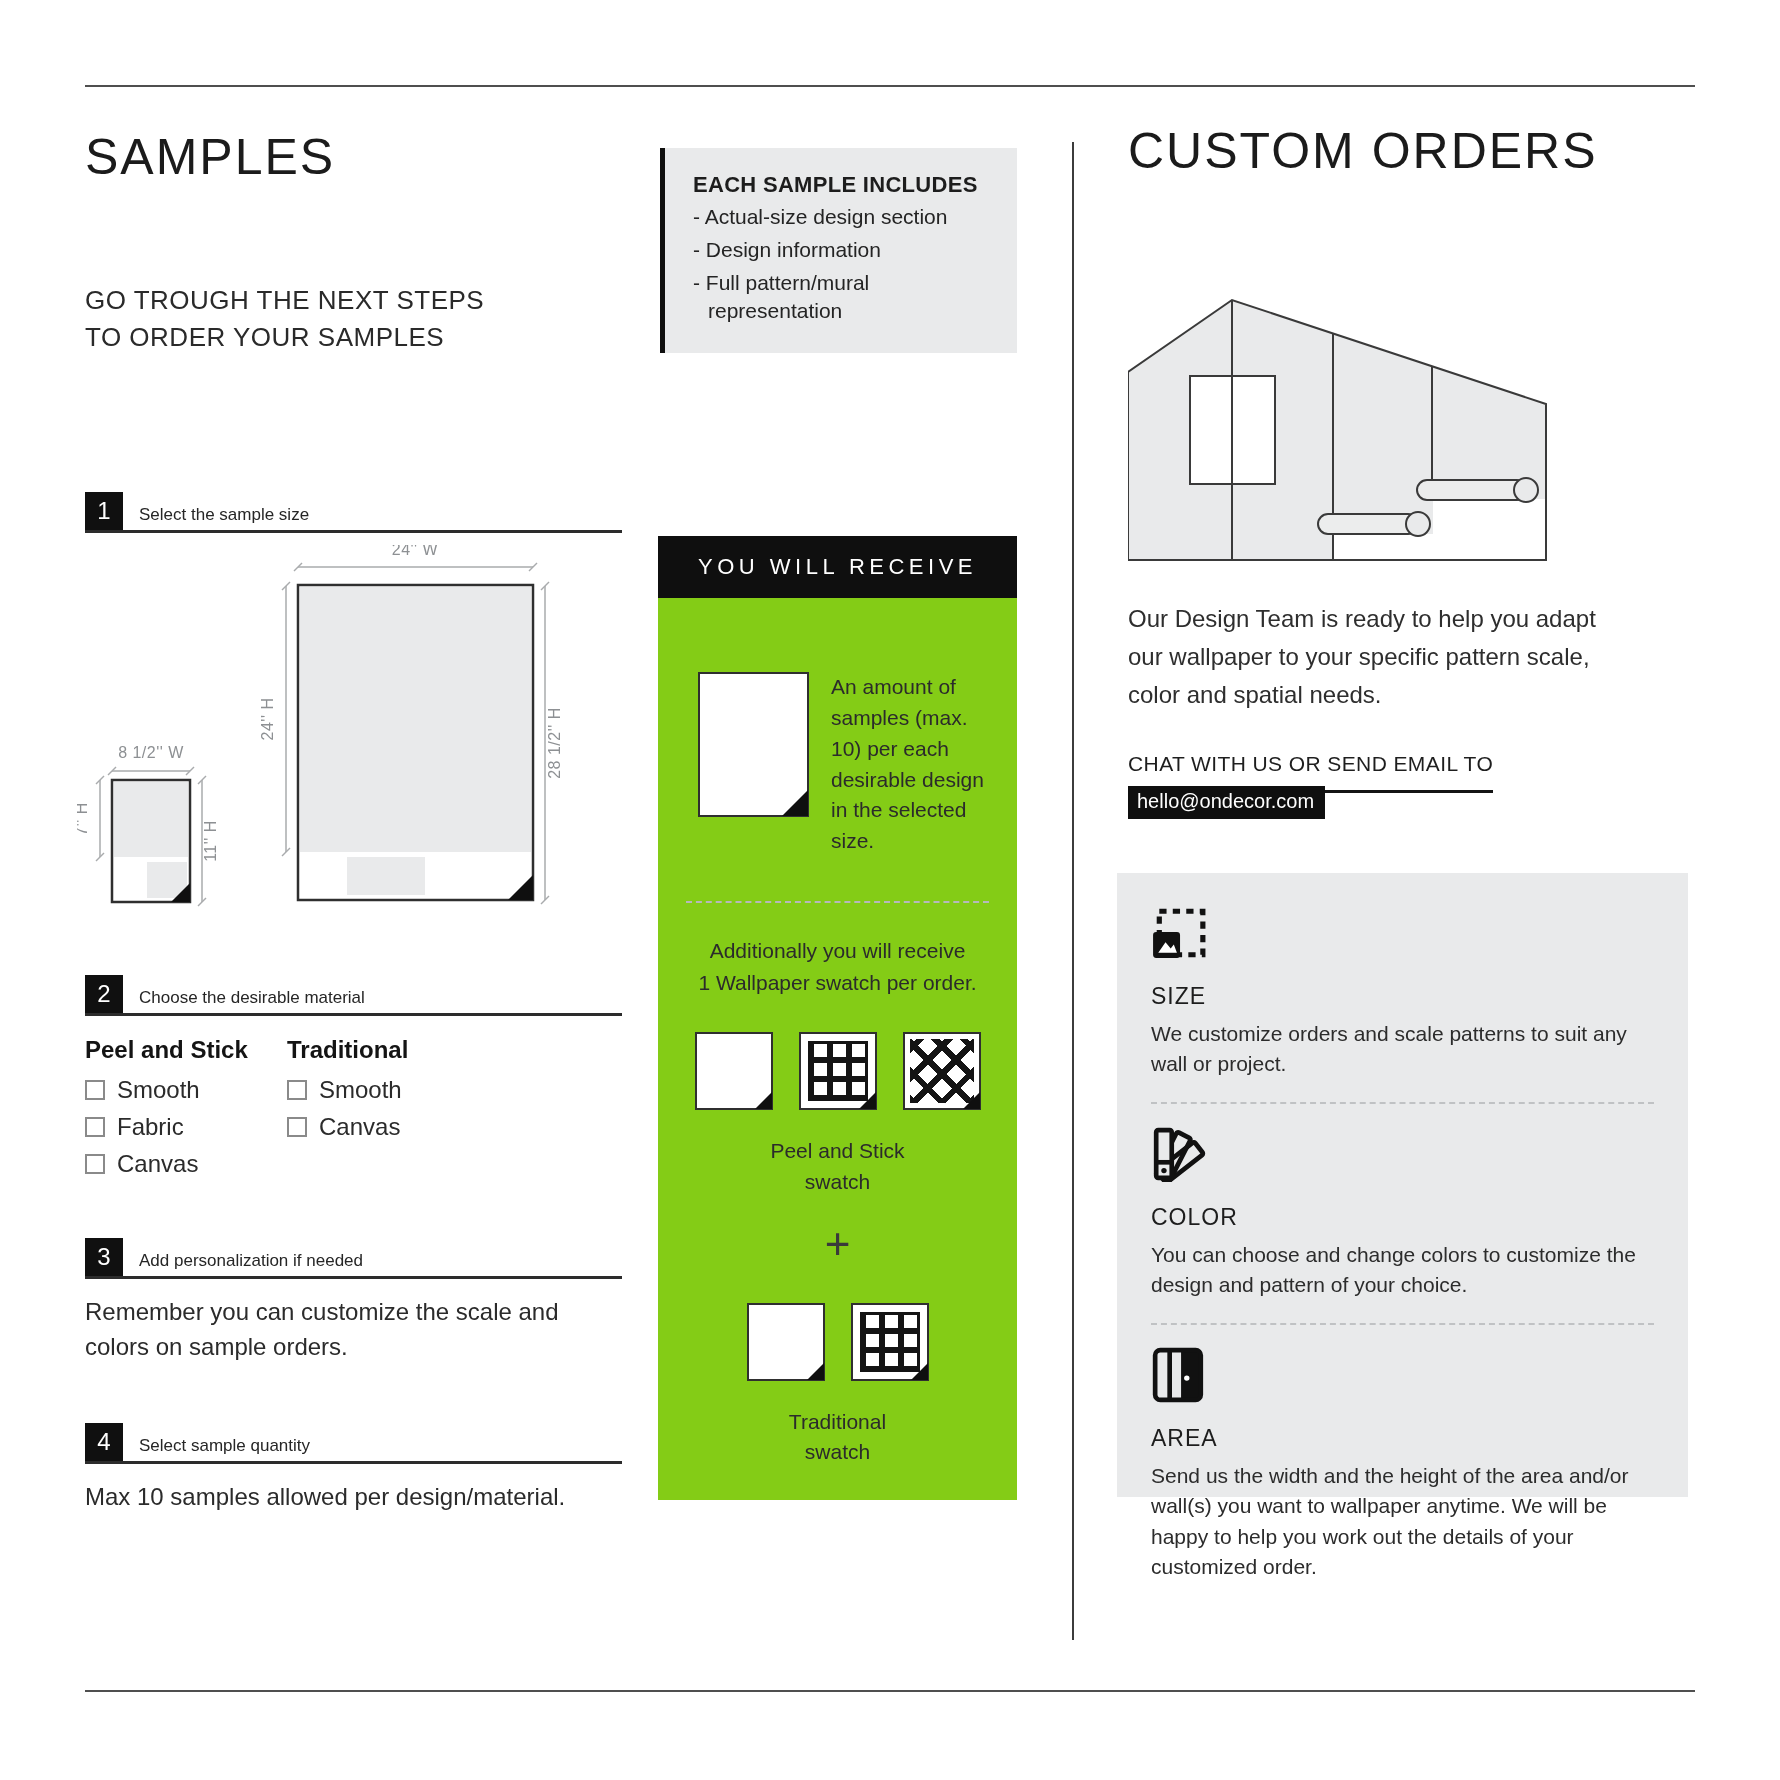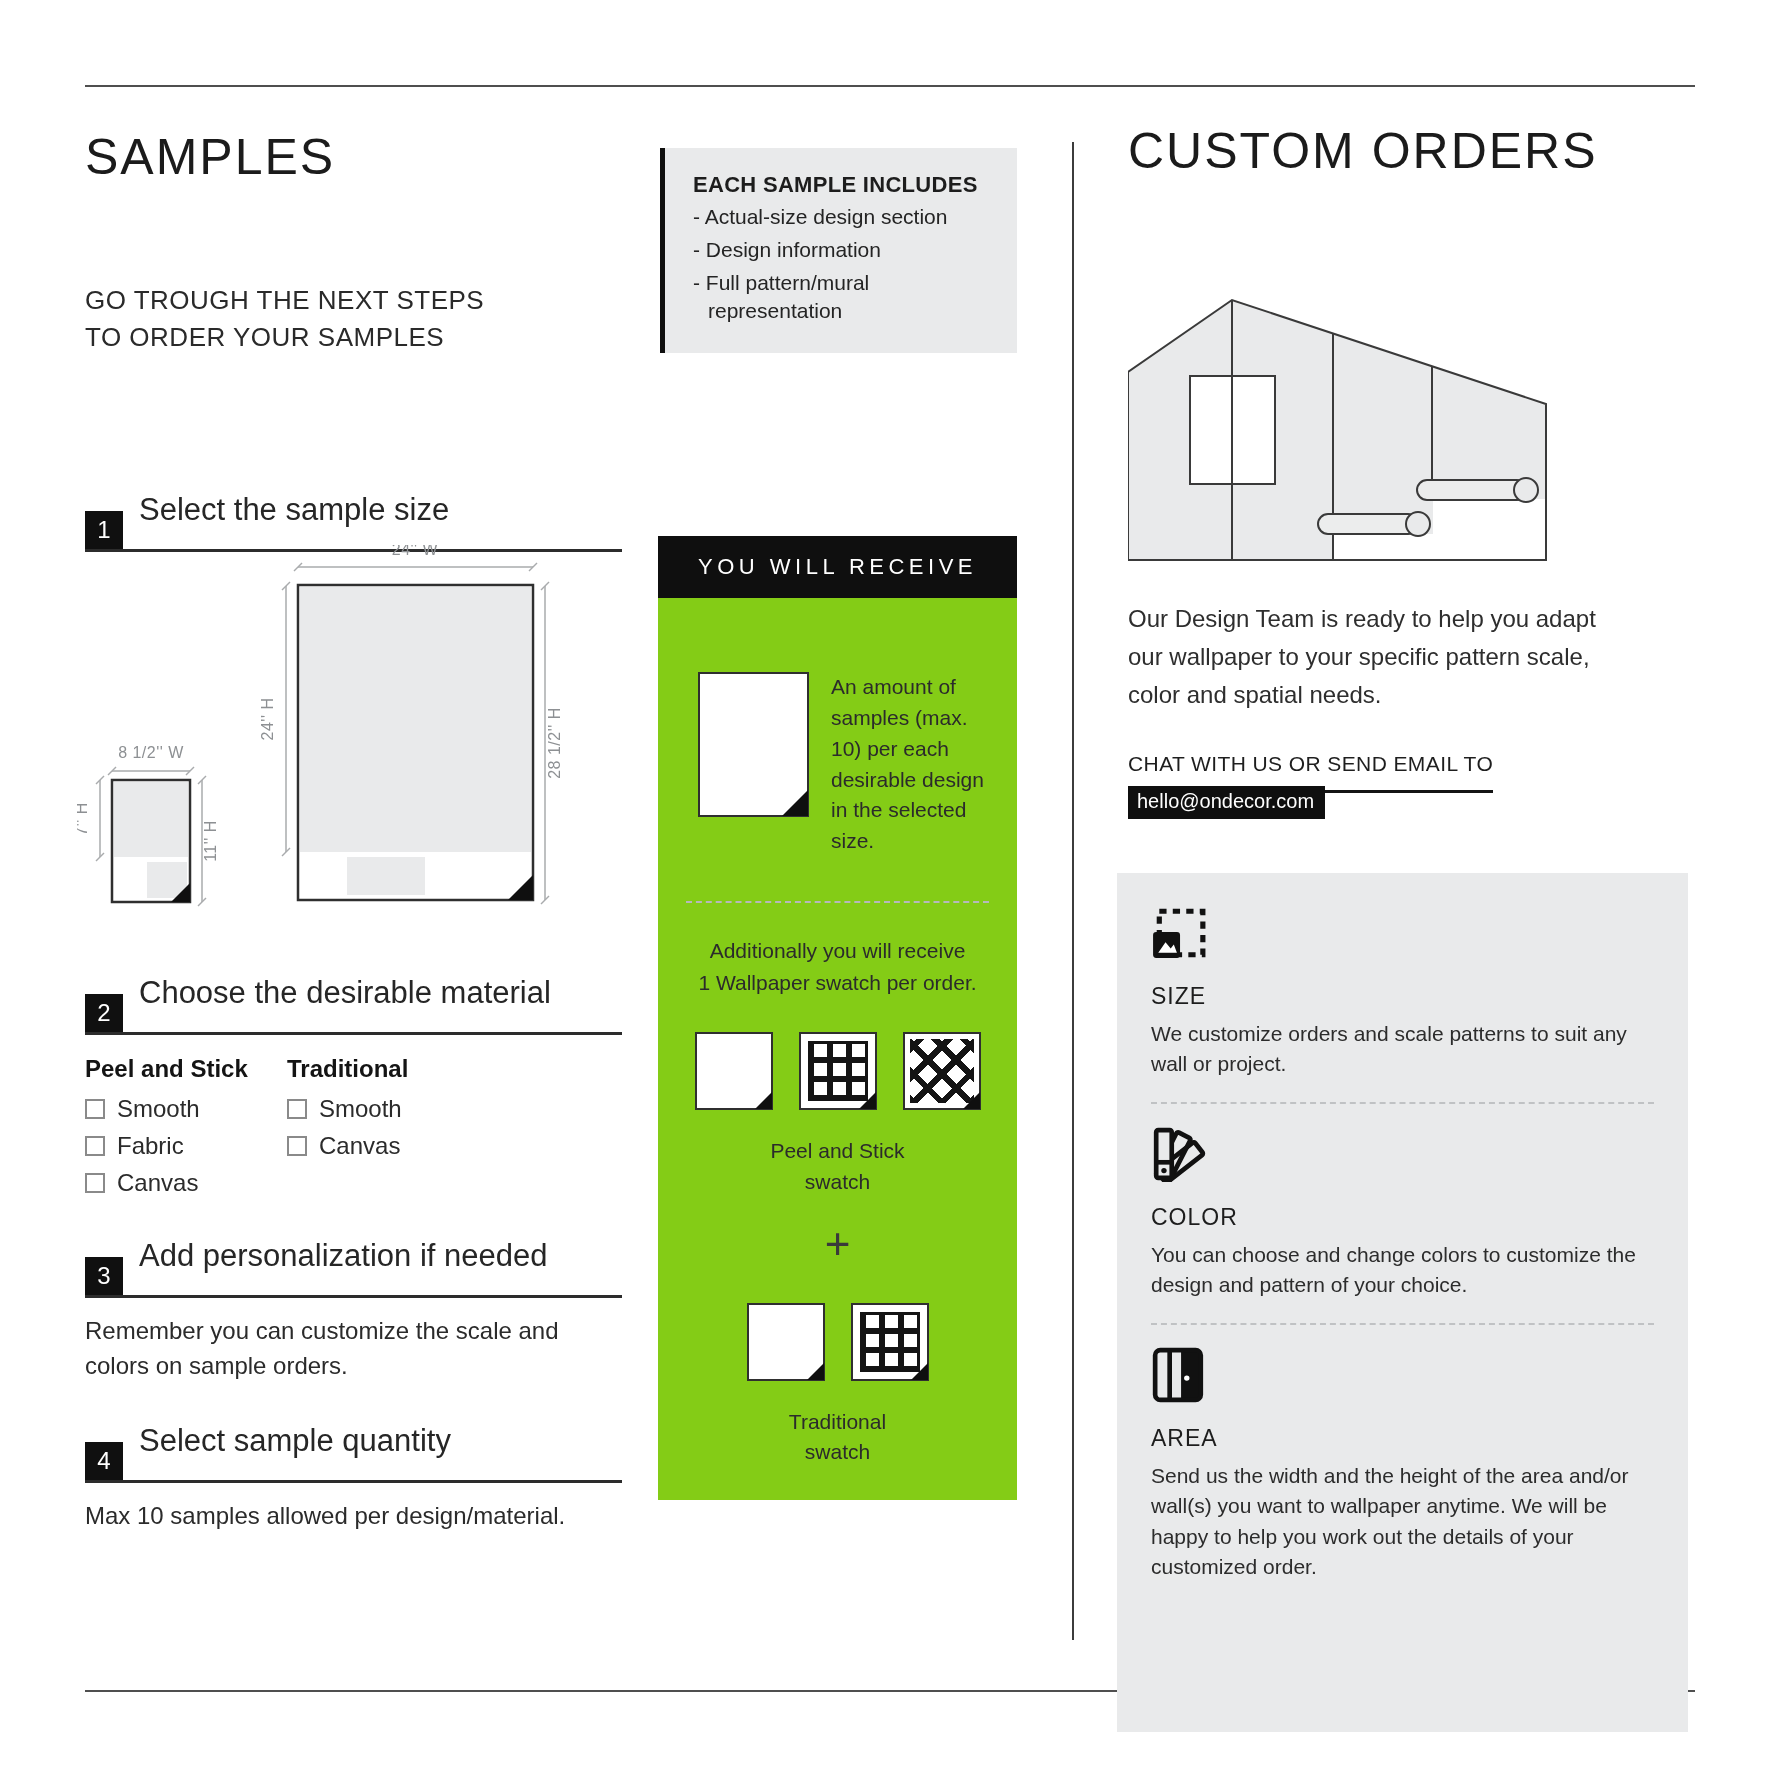--- a/index.html
+++ b/index.html
@@ -15,21 +15,21 @@
 
   .includes-box{left:660px;top:148px;width:357px;background:#e9eaeb;border-left:5px solid #0f0f0f;
                 box-sizing:border-box;padding:24px 26px 28px 28px;}
   .includes-title{font-size:22px;font-weight:bold;color:#1d1d1d;letter-spacing:0.3px;}
   .includes-item{font-size:21px;line-height:1.33;color:#242424;padding-left:15px;text-indent:-15px;margin-top:5px;}
 
   .step{position:absolute;left:85px;width:537px;}
   .step-head{display:flex;align-items:flex-end;gap:16px;border-bottom:3px solid #2c2c2c;}
   .step-num{width:38px;height:38px;background:#101010;color:#ffffff;display:flex;align-items:center;
             justify-content:center;font-size:24px;flex:0 0 auto;}
-  .step-title{font-size:31px;color:#262626;padding-bottom:21px;white-space:nowrap;}
+  .step-title{font-size:17px;color:#262626;padding-bottom:5px;white-space:nowrap;}
   .step-body{font-size:24px;line-height:1.45;color:#2b2b2b;margin-top:16px;}
 
   .mat-wrap{display:flex;margin-top:20px;}
   .mat-col1{width:202px;}
   .mat-title{font-size:24px;font-weight:bold;color:#141414;margin-bottom:12px;}
   .opt{font-size:24px;color:#2b2b2b;margin:9px 0;display:flex;align-items:center;}
   .cb{display:inline-block;width:16px;height:16px;border:2px solid #8a8a8a;margin-right:12px;flex:0 0 auto;}
 
   .note{left:85px;top:1596px;width:680px;display:flex;gap:10px;}
   .note-text{font-size:19px;line-height:1.4;letter-spacing:0.3px;color:#303030;white-space:pre-line;}
@@ -56,21 +56,21 @@
       repeating-linear-gradient(-45deg,#141414 0 6px,transparent 6px 20px);}
   .sw-label{margin-top:26px;text-align:center;font-size:21px;line-height:1.45;color:#2b2b2b;white-space:pre-line;}
   .plus{margin-top:22px;text-align:center;font-size:44px;font-weight:300;color:#3a3a3a;}
 
   .co-par{left:1128px;top:600px;width:485px;font-size:24px;line-height:1.58;color:#2e2e2e;}
   .chat-label{left:1128px;top:752px;font-size:21px;letter-spacing:0.4px;color:#1e1e1e;
               border-bottom:3px solid #141414;padding-bottom:14px;display:inline-block;white-space:nowrap;}
   .email-badge{left:1128px;top:786px;background:#0f0f0f;color:#ffffff;font-size:20px;
                padding:4px 11px 6px 9px;display:inline-block;}
 
-  .features{left:1117px;top:873px;width:571px;height:859px;background:#e9eaeb;box-sizing:border-box;
+  .features{left:1117px;top:873px;width:571px;height:624px;background:#e9eaeb;box-sizing:border-box;
             padding:32px 34px;}
   .feat-title{font-size:23px;letter-spacing:1px;color:#1d1d1d;margin-top:22px;}
   .feat-body{font-size:21px;line-height:1.45;color:#2c2c2c;margin-top:9px;}
   .feat-div{margin:22px 0;border-top:2px dashed #c0c2c4;}
 
   .dimtext{font-size:16px;fill:#8d9093;letter-spacing:0.5px;font-family:"Liberation Sans",sans-serif;}
   svg{display:block;}
 </style>
 </head>
 <body>

